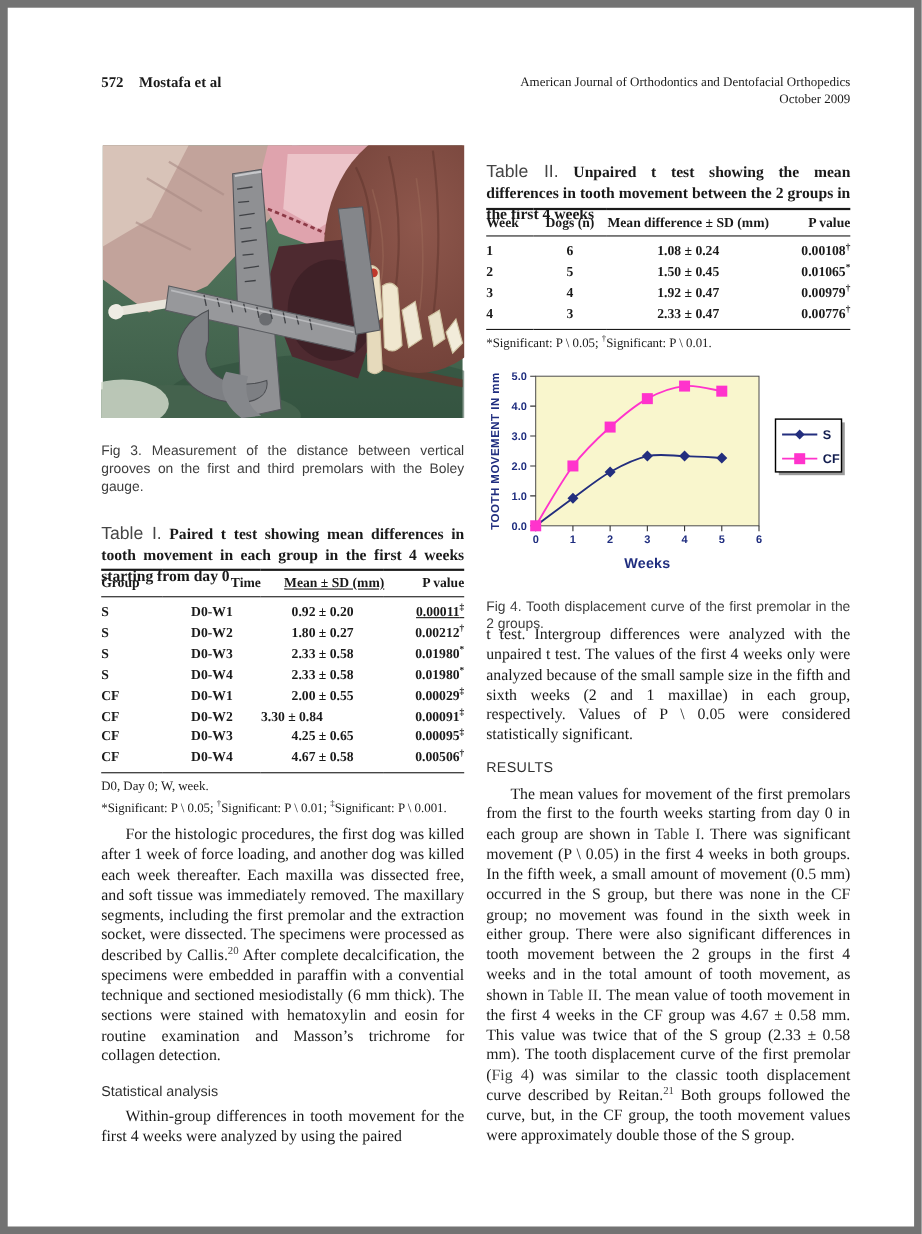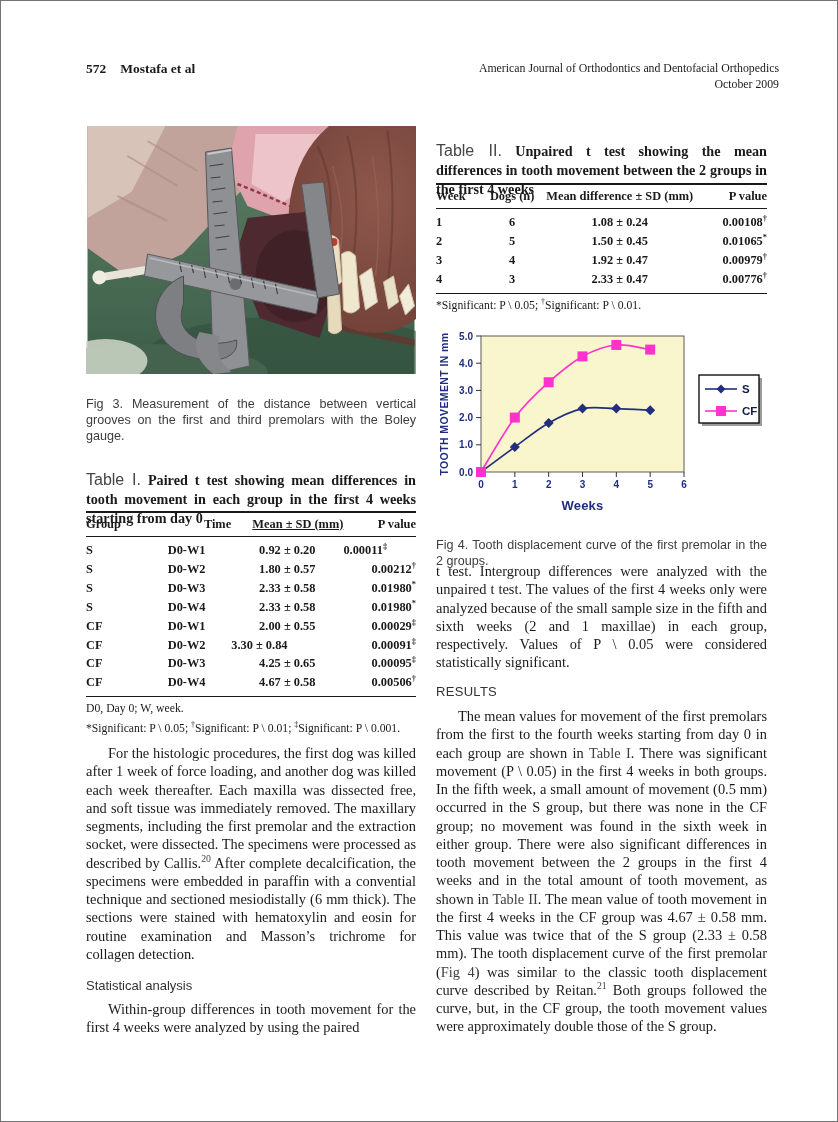--- a/index.html
+++ b/index.html
@@ -1,17 +1,17 @@
 <!DOCTYPE html>
 <html><head>
 <meta charset="utf-8">
 <style>
   html,body{margin:0;padding:0;background:#fff;}
   .page{position:relative;width:838px;height:1122px;background:#ffffff;
-        border:1px solid #737373;box-sizing:border-box;overflow:hidden;
+        border:7px solid #737373;box-sizing:border-box;overflow:hidden;
         font-family:"Liberation Serif",serif;color:#1a1a1a;}
   .abs{position:absolute;}
   
   .hdr-left{left:85px;top:60px;font-size:13.5px;font-weight:bold;}
   .hdr-left .pg{margin-right:14px;}
   .hdr-right{right:58px;top:60px;text-align:right;font-size:11.8px;font-weight:normal;line-height:15.5px;}
   
   .colL{left:85px;width:330px;}
   .colR{left:435px;width:331px;}
   
@@ -141,26 +141,26 @@
             <th style="text-align: right;">Time</th>
             <th style="text-align: right; text-decoration: underline;">Mean ± SD (mm)</th>
             <th style="text-align: right;">P value</th>
           </tr>
         </thead>
         <tbody>
           <tr>
             <td style="text-align: left;">S</td>
             <td style="text-align: center;">D0-W1</td>
             <td style="text-align: center;">0.92 ± 0.20</td>
-            <td style="text-align: left;">0.00011<sup>‡</sup></td>
+            <td style="text-align: right; text-decoration: underline;">0.00011<sup>‡</sup></td>
           </tr>
           <tr>
             <td style="text-align: left;">S</td>
             <td style="text-align: center;">D0-W2</td>
-            <td style="text-align: center;">1.80 ± 0.57</td>
+            <td style="text-align: center;">1.80 ± 0.27</td>
             <td style="text-align: right;">0.00212<sup>†</sup></td>
           </tr>
           <tr>
             <td style="text-align: left;">S</td>
             <td style="text-align: center;">D0-W3</td>
             <td style="text-align: center;">2.33 ± 0.58</td>
             <td style="text-align: right;">0.01980<sup>*</sup></td>
           </tr>
           <tr>
             <td style="text-align: left;">S</td>

